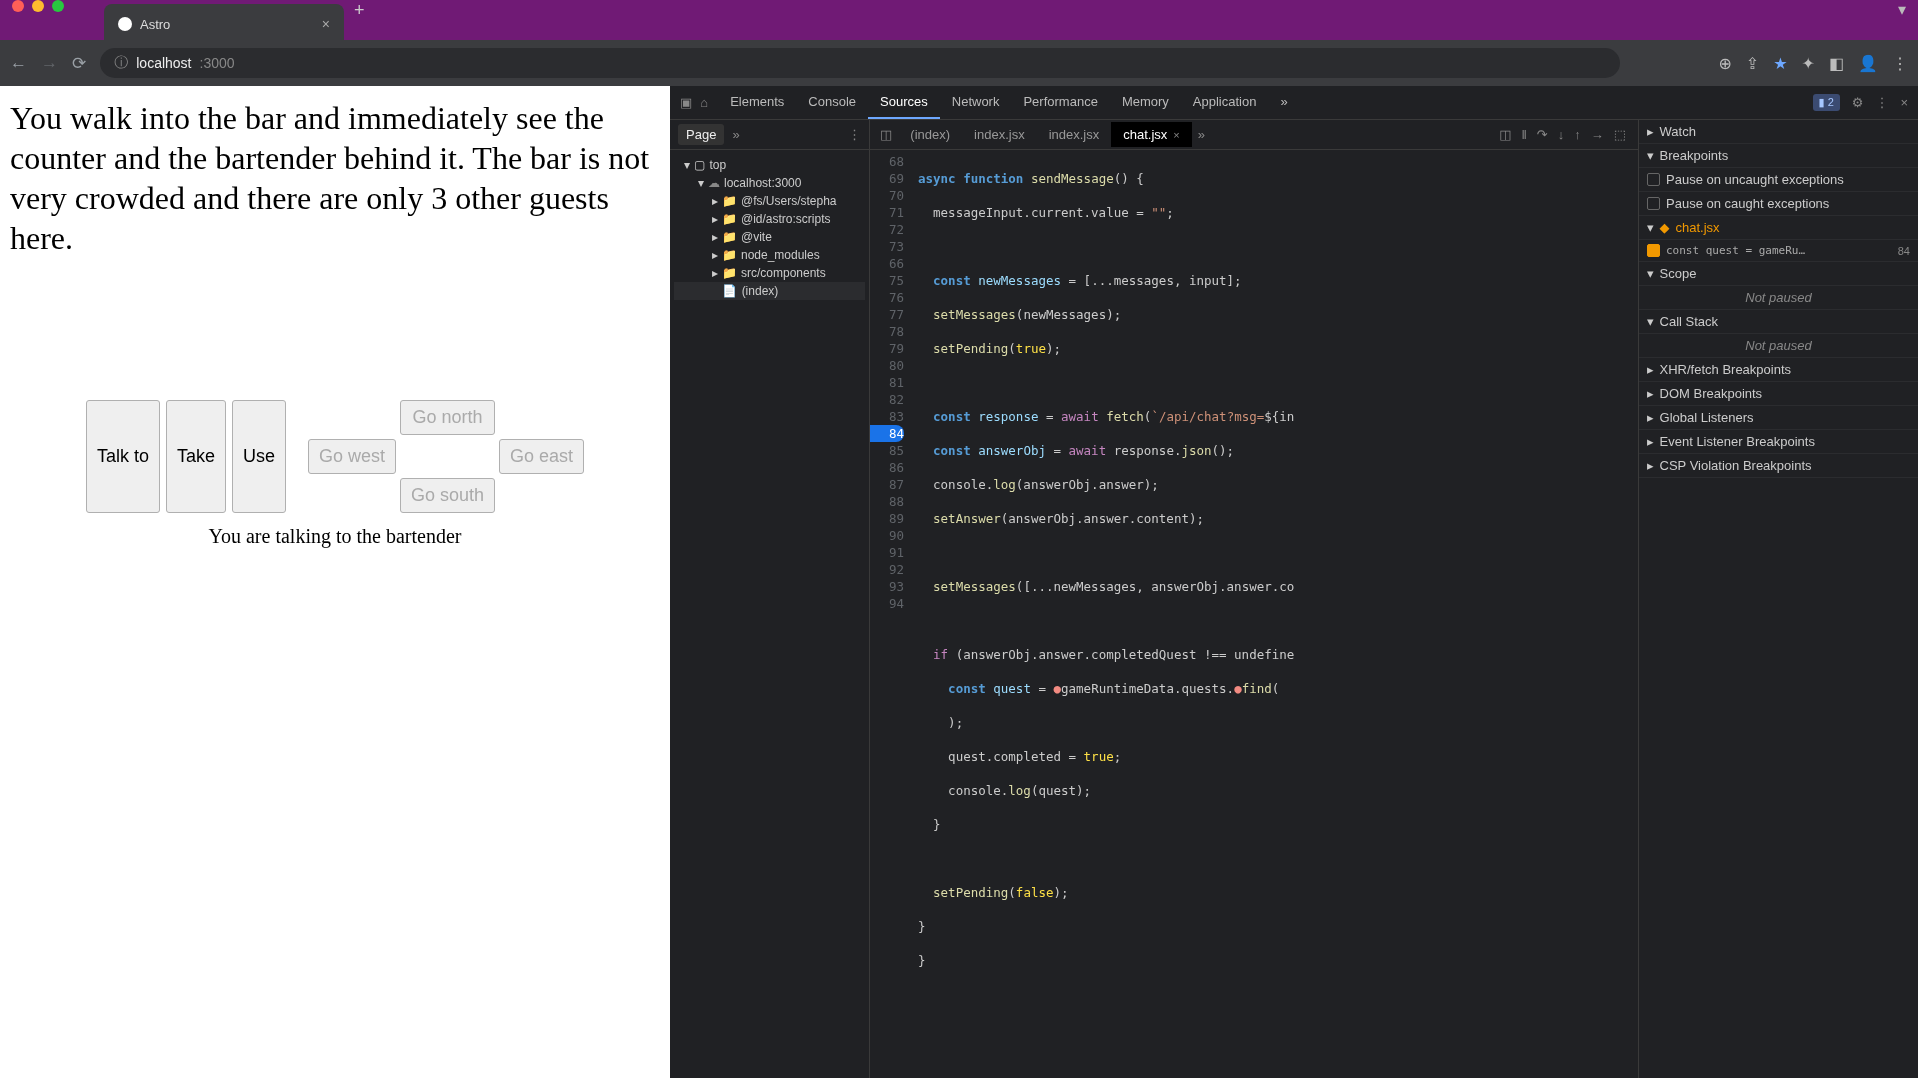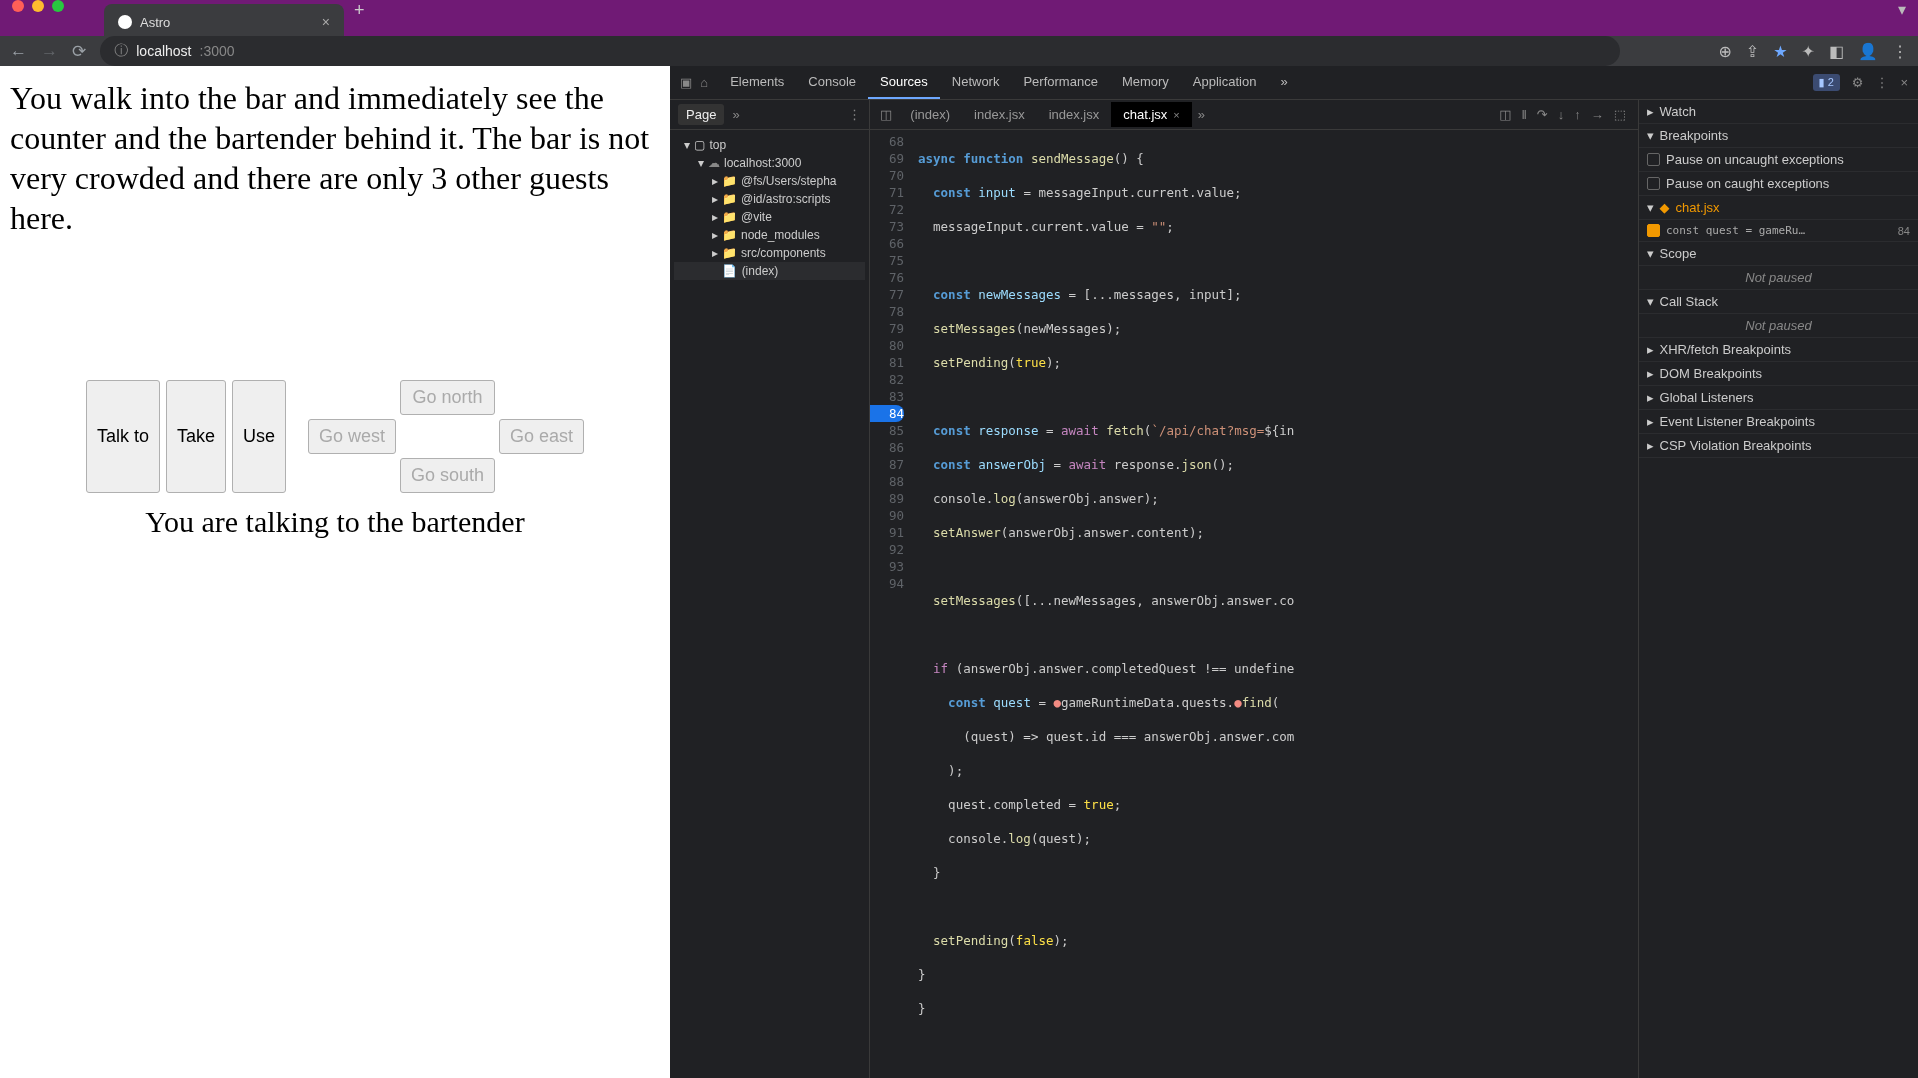--- a/index.html
+++ b/index.html
@@ -25,21 +25,21 @@
 .content { flex: 1; display: flex; }
 .page { width: 670px; background: #fff; color: #000; display: flex; flex-direction: column; position: relative; }
 .page-top { padding: 12px 10px; font-family: Georgia, "Times New Roman", serif; }
 .page-desc { font-size: 32px; line-height: 1.25; }
 .game-ctl { margin-top: 130px; text-align: center; }
 .dirgrid { display: inline-grid; grid-template-columns: auto auto auto; gap: 4px; }
 .btn { background: #efefef; border: 1px solid #b0b0b0; border-radius: 3px; padding: 6px 10px; font-size: 18px; font-family: -apple-system, Arial, sans-serif; }
 .btn.dis { color: #aaa; }
 .ctl-row { display: flex; gap: 6px; justify-content: center; margin-bottom: 4px; }
 .empty { visibility: hidden; }
-.status-line { margin-top: 12px; font-size: 30px; font-family: Georgia, serif; }
+.status-line { margin-top: 12px; font-size: 20px; font-family: Georgia, serif; }
 .devtools { flex: 1; background: #202124; color: #ccc; display: flex; flex-direction: column; font-size: 13px; }
 .dt-top { display: flex; align-items: center; border-bottom: 1px solid #3a3a3a; height: 34px; }
 .dt-icos { display: flex; gap: 8px; padding: 0 10px; color: #888; }
 .dt-tabs { display: flex; }
 .dt-tab { padding: 8px 12px; color: #bbb; }
 .dt-tab.active { color: #fff; border-bottom: 2px solid #6ea8ff; }
 .dt-top-right { margin-left: auto; display: flex; align-items: center; gap: 12px; padding-right: 10px; color: #888; }
 .issue-badge { background: #3b4b71; color: #a6c7ff; border-radius: 3px; padding: 2px 6px; font-size: 11px; }
 .dt-main { display: flex; flex: 1; min-height: 0; }
 .dt-files { width: 200px; border-right: 1px solid #3a3a3a; display: flex; flex-direction: column; }
@@ -247,37 +247,35 @@
               <div>88</div>
               <div>89</div>
               <div>90</div>
               <div>91</div>
               <div>92</div>
               <div>93</div>
               <div>94</div>
           </div>
           <div class="code">
 <div><span class="kw2">async</span> <span class="kw2">function</span> <span class="fn">sendMessage</span>() {</div>
-<div>  <span class="kw2">const</span> <span class="id">input</span> = messageInput.current.value;</div>
 <div>  messageInput.current.value = <span class="str">""</span>;</div>
 <div></div>
 <div>  <span class="kw2">const</span> <span class="id">newMessages</span> = [...messages, input];</div>
 <div>  <span class="fn">setMessages</span>(newMessages);</div>
 <div>  <span class="fn">setPending</span>(<span class="bool">true</span>);</div>
 <div></div>
 <div>  <span class="kw2">const</span> <span class="id">response</span> = <span class="kw">await</span> <span class="fn">fetch</span>(<span class="str">`/api/chat?msg=</span>${in</div>
 <div>  <span class="kw2">const</span> <span class="id">answerObj</span> = <span class="kw">await</span> response.<span class="fn">json</span>();</div>
 <div>  console.<span class="fn">log</span>(answerObj.answer);</div>
 <div>  <span class="fn">setAnswer</span>(answerObj.answer.content);</div>
 <div></div>
 <div>  <span class="fn">setMessages</span>([...newMessages, answerObj.answer.co</div>
 <div></div>
 <div>  <span class="kw">if</span> (answerObj.answer.completedQuest !== undefine</div>
 <div>    <span class="kw2">const</span> <span class="id">quest</span> = <span class="bp-dot">●</span>gameRuntimeData.quests.<span class="bp-dot">●</span><span class="fn">find</span>(</div>
-<div>      (quest) <span class="op">=&gt;</span> quest.id === answerObj.answer.com</div>
 <div>    );</div>
 <div>    quest.completed = <span class="bool">true</span>;</div>
 <div>    console.<span class="fn">log</span>(quest);</div>
 <div>  }</div>
 <div></div>
 <div>  <span class="fn">setPending</span>(<span class="bool">false</span>);</div>
 <div>}</div>
 <div>}</div>
 <div></div>
           </div>

